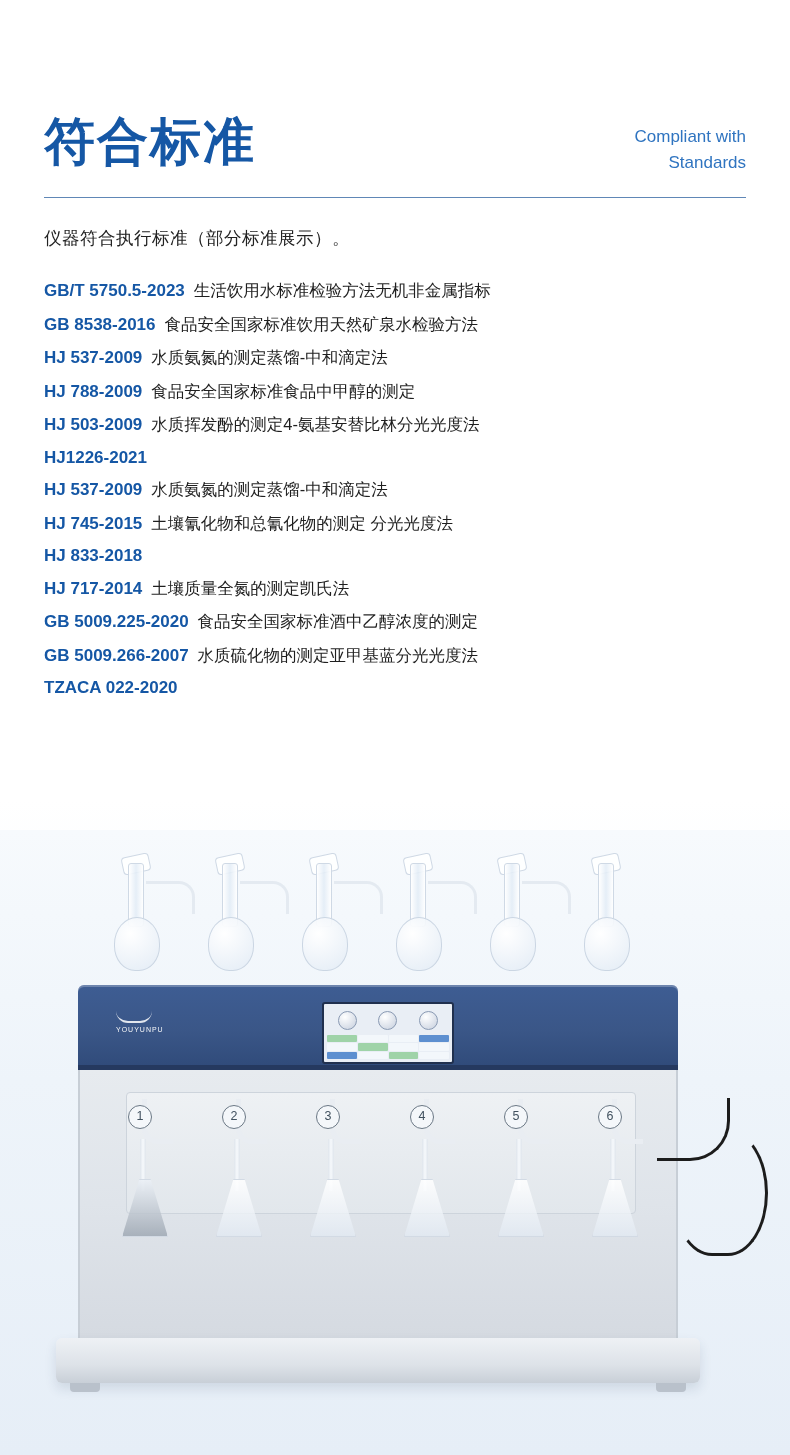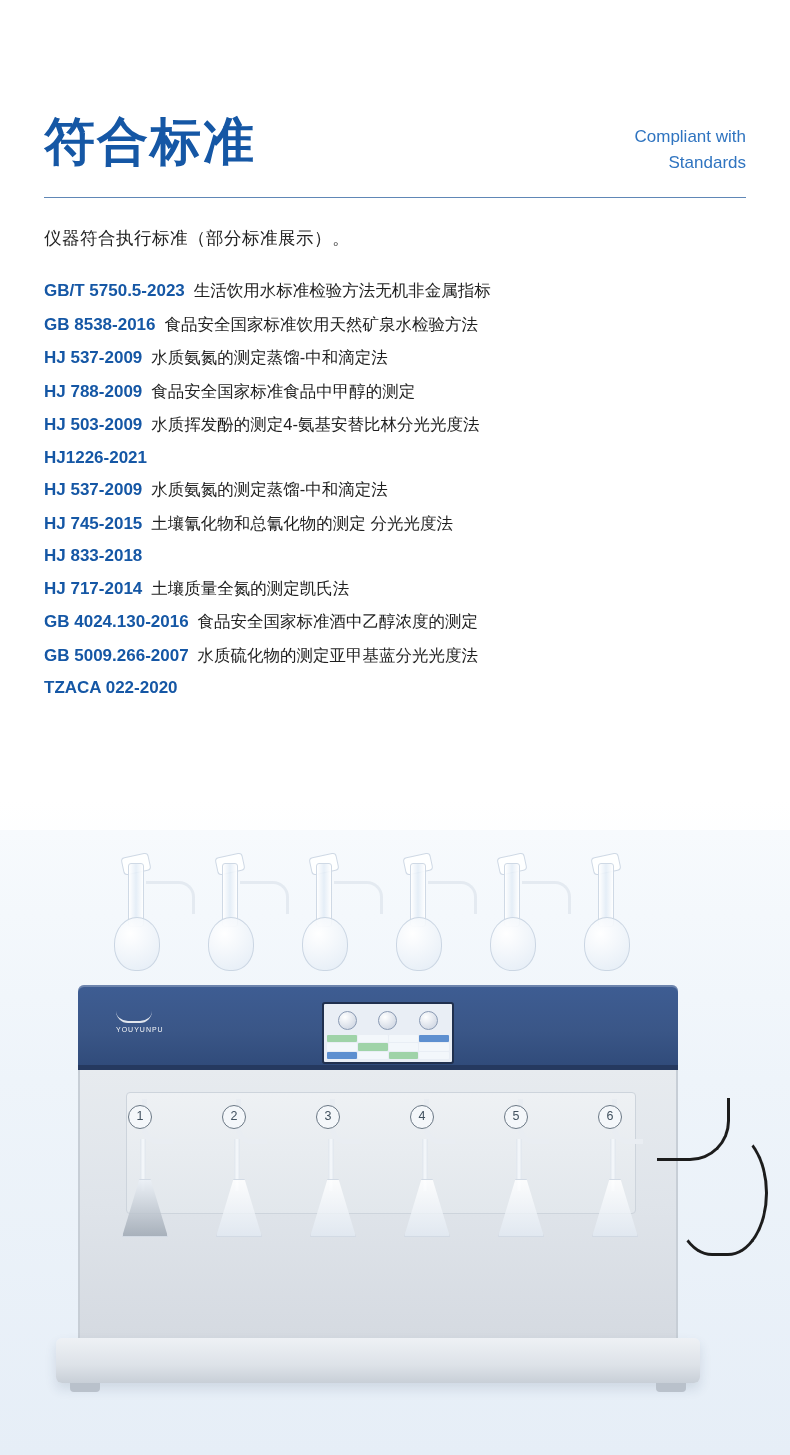--- a/index.html
+++ b/index.html
@@ -408,21 +408,21 @@
       <span class="std-name">土壤氰化物和总氰化物的测定 分光光度法</span>
     </div>
     <div class="std-row">
       <span class="std-code">HJ 833-2018</span>
     </div>
     <div class="std-row">
       <span class="std-code">HJ 717-2014</span>
       <span class="std-name">土壤质量全氮的测定凯氏法</span>
     </div>
     <div class="std-row">
-      <span class="std-code">GB 4024.130-2016</span>
+      <span class="std-code">GB 5009.225-2020</span>
       <span class="std-name">食品安全国家标准酒中乙醇浓度的测定</span>
     </div>
     <div class="std-row">
       <span class="std-code">GB 5009.266-2007</span>
       <span class="std-name">水质硫化物的测定亚甲基蓝分光光度法</span>
     </div>
     <div class="std-row">
       <span class="std-code">TZACA 022-2020</span>
     </div>
   </div>

